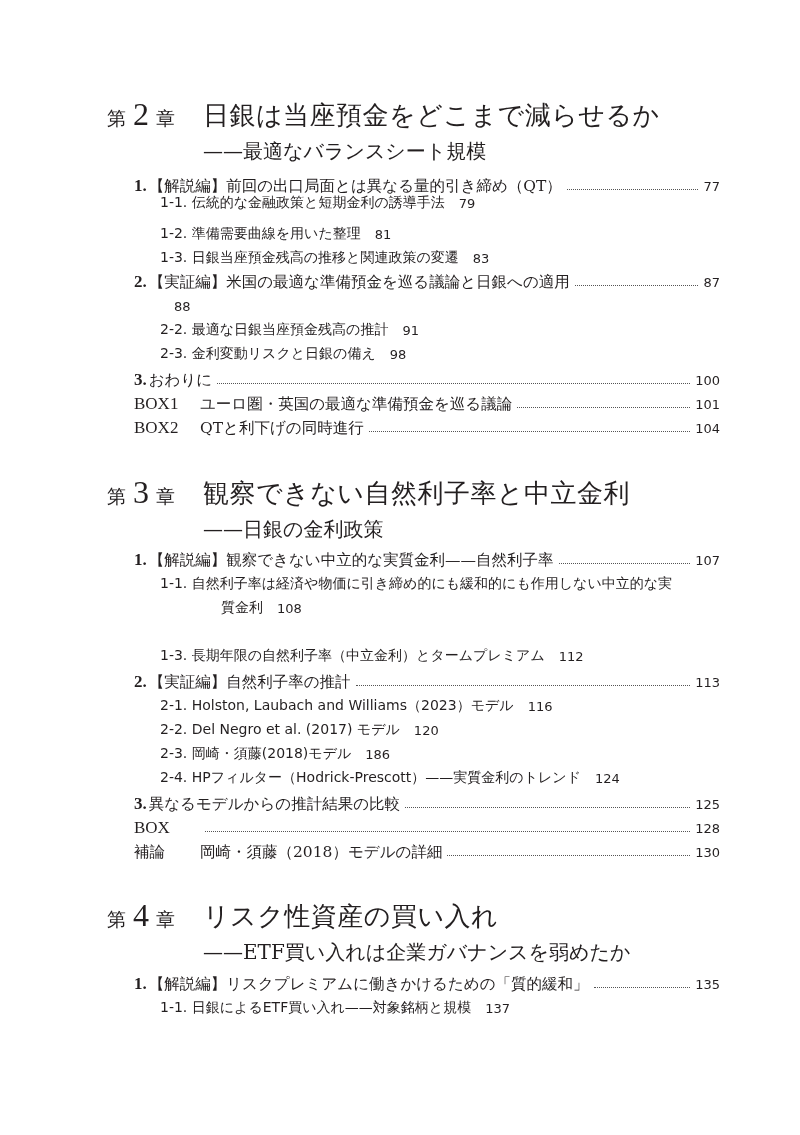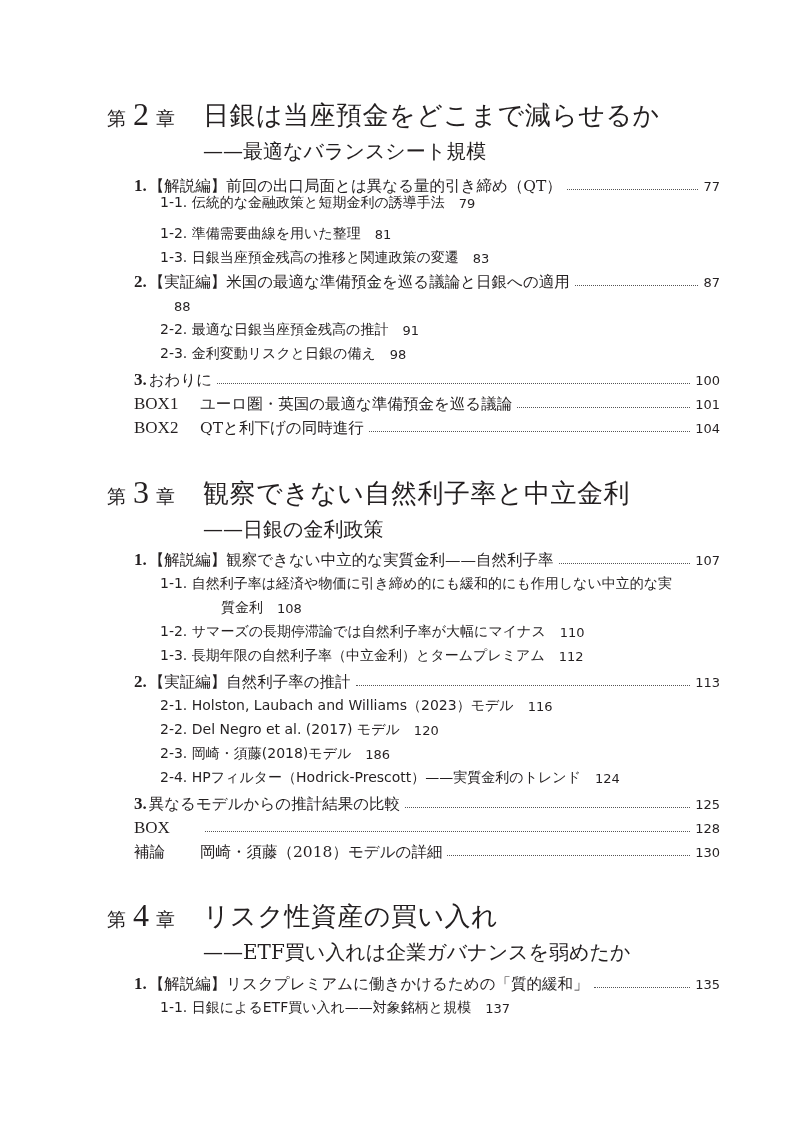--- a/index.html
+++ b/index.html
@@ -109,24 +109,20 @@
     <span class="dots"></span>
     <span class="pg">107</span>
   </div>
   <div class="row sub" style="top:572px;">
     <span>1-1. 自然利子率は経済や物価に引き締め的にも緩和的にも作用しない中立的な実</span>
   </div>
   <div class="row sub cont" style="top:596px;">
     <span>質金利</span>
     <span class="spg">108</span>
   </div>
-  <div class="row sub" style="top:620px;">
-    <span>1-2. サマーズの長期停滞論では自然利子率が大幅にマイナス</span>
-    <span class="spg">110</span>
-  </div>
   <div class="row sub" style="top:644px;">
     <span>1-3. 長期年限の自然利子率（中立金利）とタームプレミアム</span>
     <span class="spg">112</span>
   </div>
   <div class="row sec" style="top:670px;">
     <span class="num">2.</span>
     <span class="label">【実証編】自然利子率の推計</span>
     <span class="dots"></span>
     <span class="pg">113</span>
   </div>

